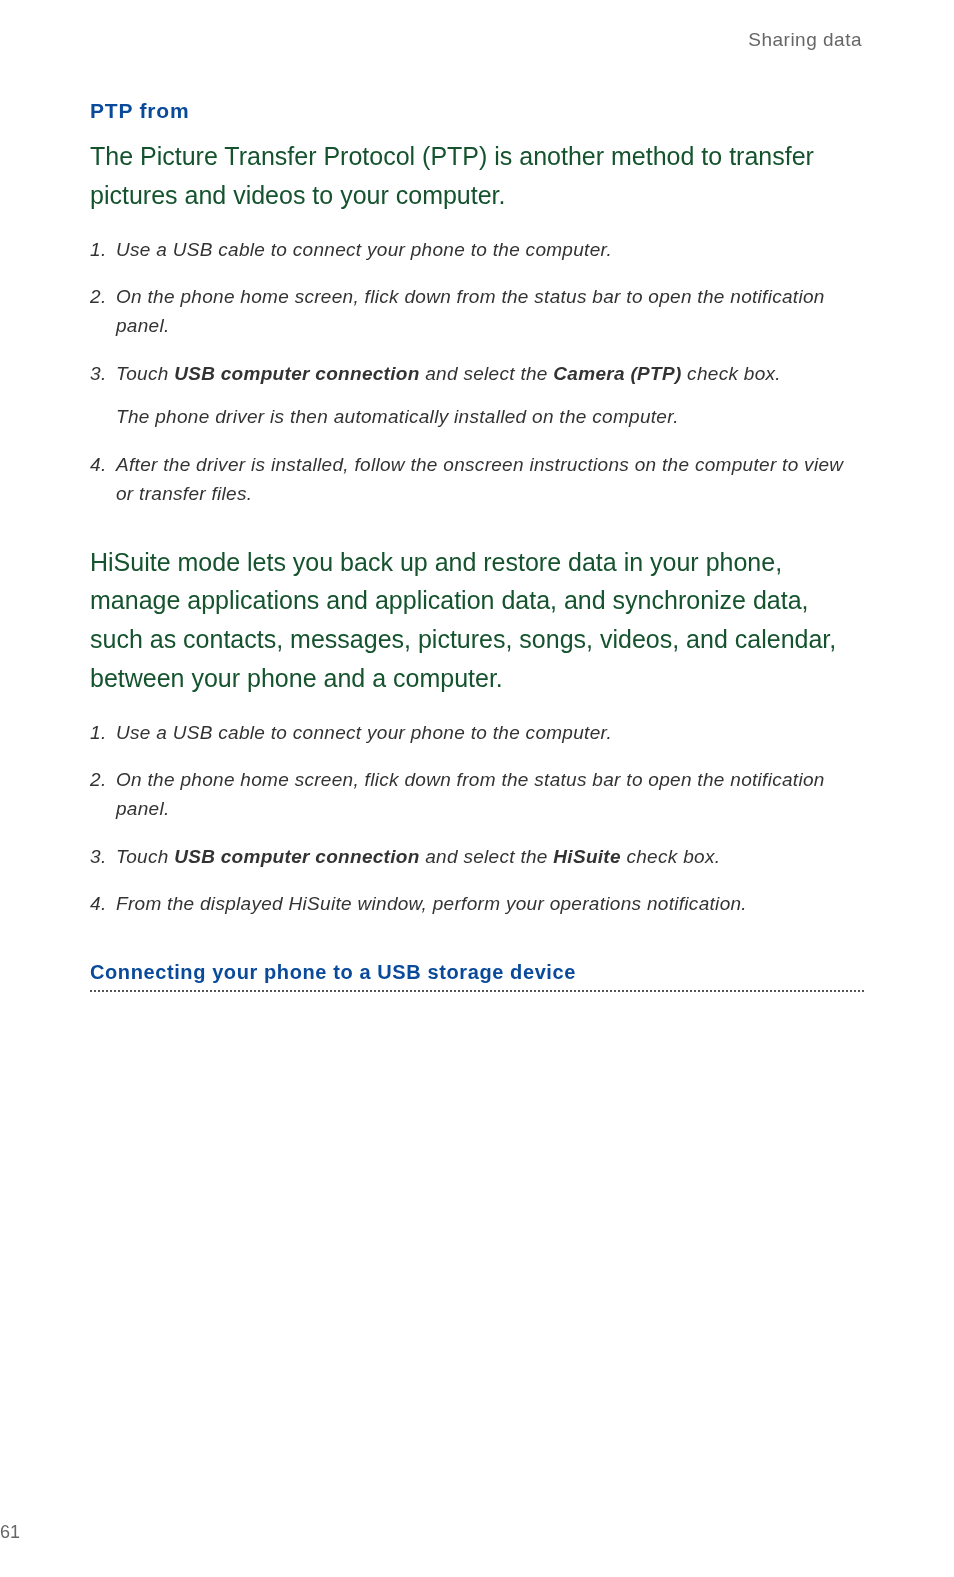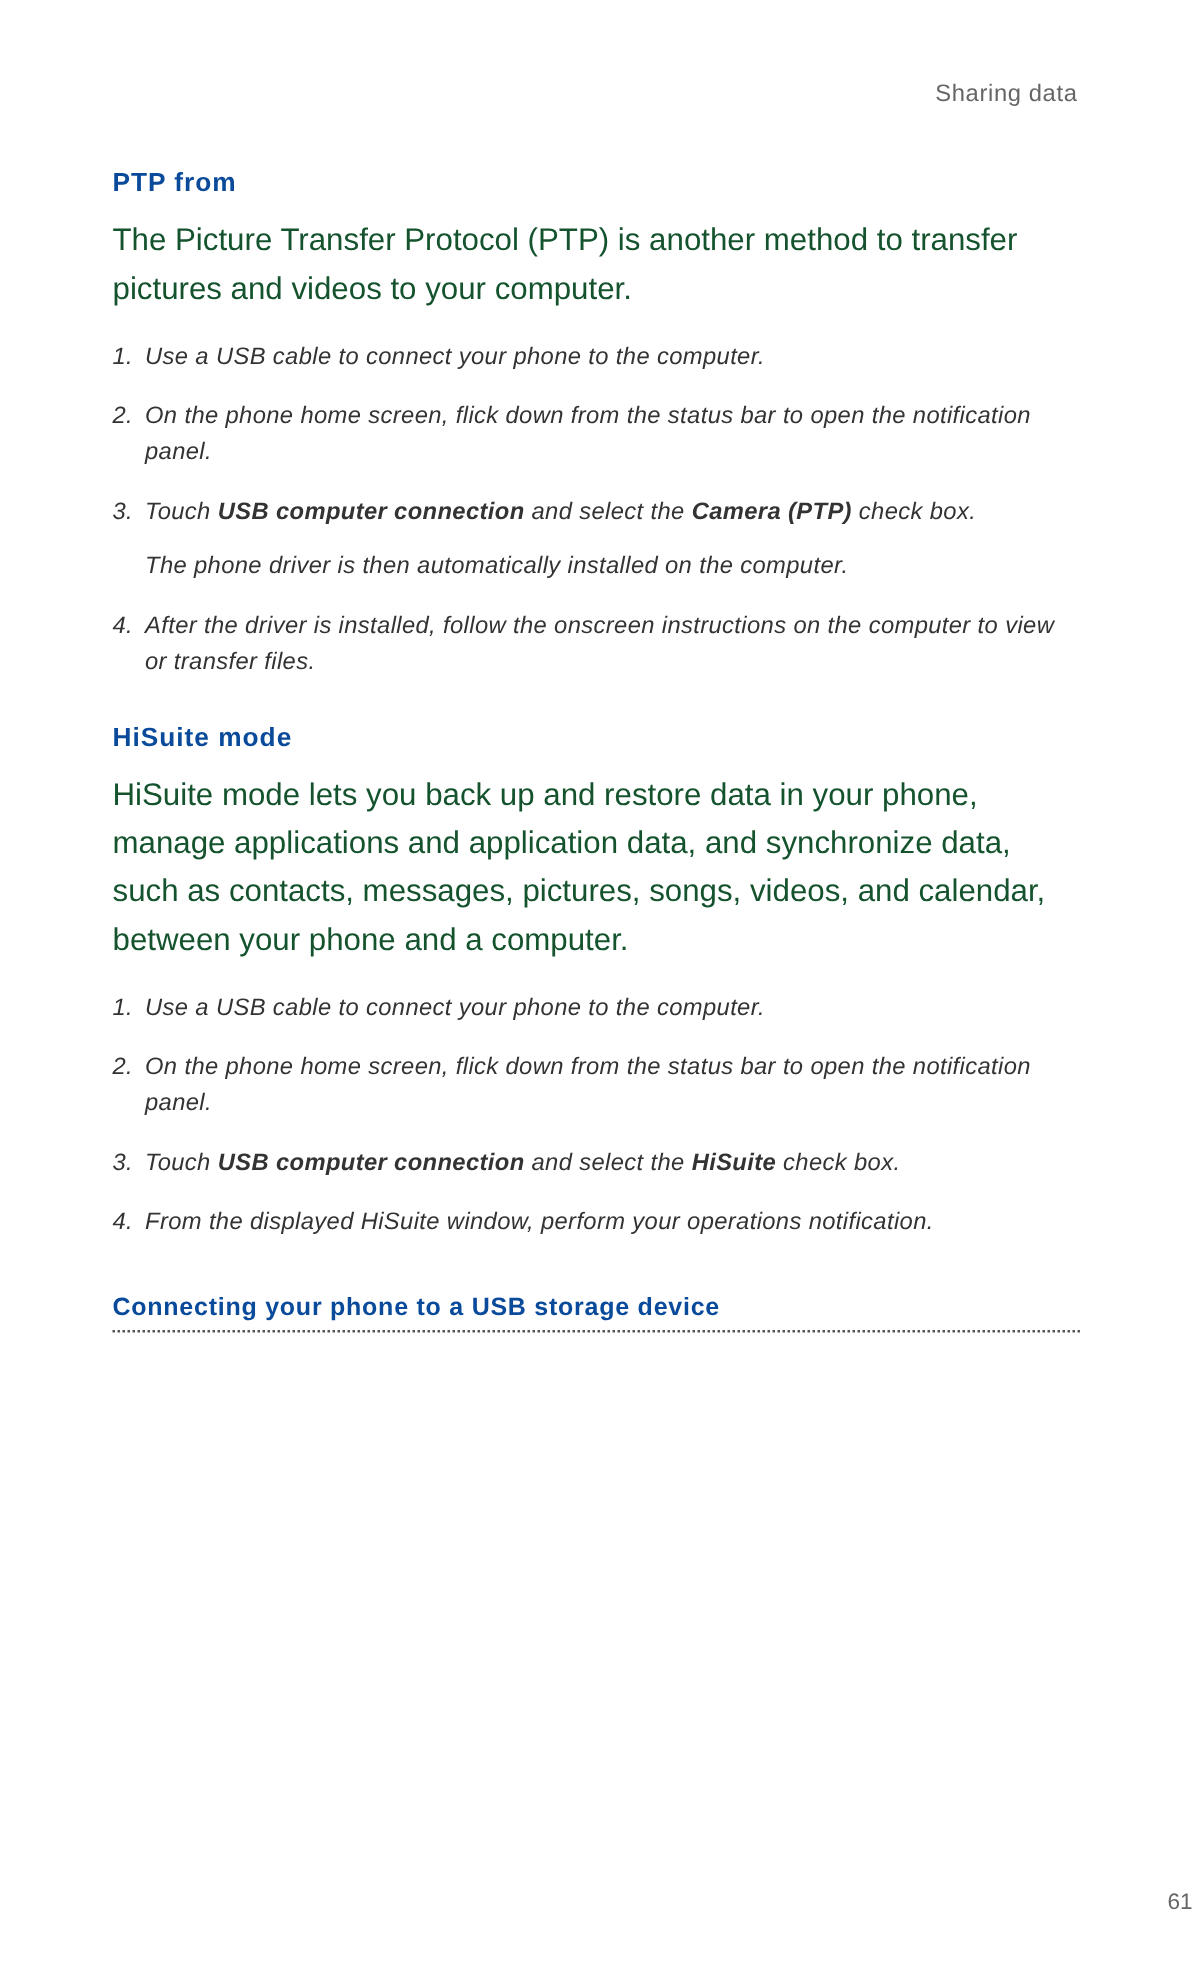--- a/index.html
+++ b/index.html
@@ -5,21 +5,20 @@
   * { box-sizing: border-box; margin: 0; padding: 0; }
   html, body { width: 954px; height: 1577px; }
   body {
     background: #ffffff;
     font-family: "Segoe UI", "Helvetica Neue", Arial, sans-serif;
     color: #333333;
     position: relative;
   }
   .page {
     padding: 29px 90px 40px 90px;
-    margin-top: 36px;
   }
   .header-right {
     text-align: right;
     color: #666666;
     font-size: 19px;
     letter-spacing: 0.5px;
     margin-bottom: 48px;
     padding-right: 2px;
   }
   h2.sub-heading {
@@ -71,24 +70,24 @@
     margin-top: 42px;
     margin-bottom: 4px;
   }
   .dotted-divider {
     border: none;
     border-top: 2px dotted #555555;
     margin: 6px 0 18px 0;
   }
   .page-number {
     position: absolute;
-    bottom: 45px;
+    bottom: 34px;
     left: 0;
     width: 100%;
-    text-align: right;
+    text-align: left;
     color: #666666;
     font-size: 18px;
   }
   .spacer-sm { height: 6px; }
 </style>
 </head>
 <body>
 
 <div class="page">
 
@@ -101,21 +100,20 @@
     <li>On the phone home screen, flick down from the status bar to open the notification panel.</li>
     <li>
       <span>Touch </span><span class="bold">USB computer connection</span><span> and select the </span><span class="bold">Camera (PTP)</span><span> check box.</span>
       <span class="step-note">The phone driver is then automatically installed on the computer.</span>
     </li>
     <li>After the driver is installed, follow the onscreen instructions on the computer to view or transfer files.</li>
   </ol>
 
   <div class="spacer-sm"></div>
 
-  <h2 class="sub-heading">HiSuite  mode</h2>
   <p class="body-text">HiSuite mode lets you back up and restore data in your phone, manage applications and application data, and synchronize data, such as contacts, messages, pictures, songs, videos, and calendar, between your phone and a computer.</p>
   <ol class="steps">
     <li>Use a USB cable to connect your phone to the computer.</li>
     <li>On the phone home screen, flick down from the status bar to open the notification panel.</li>
     <li>
       <span>Touch </span><span class="bold">USB computer connection</span><span> and select the </span><span class="bold">HiSuite</span><span> check box.</span>
     </li>
     <li>From the displayed HiSuite window, perform your operations notification.</li>
   </ol>
 

